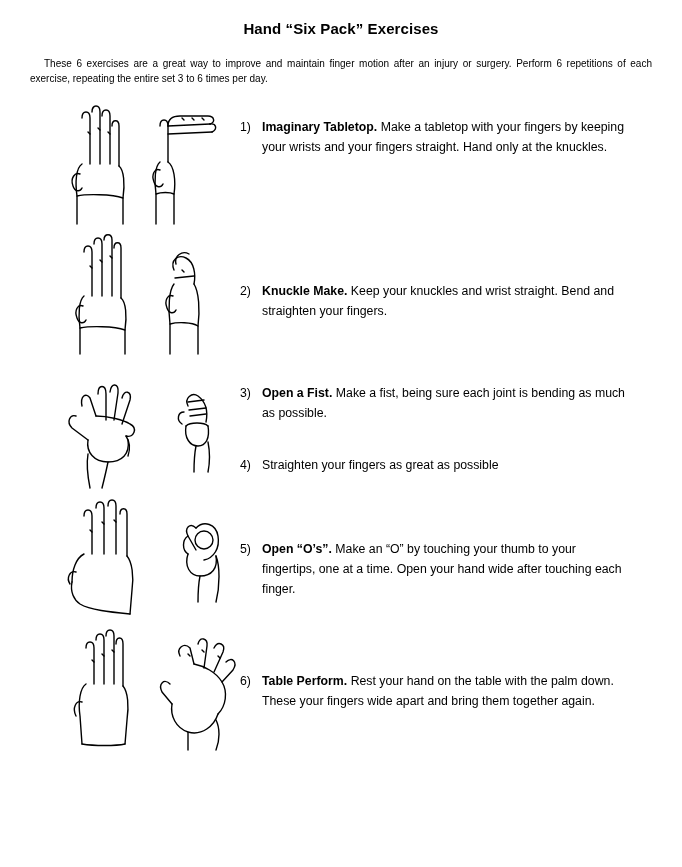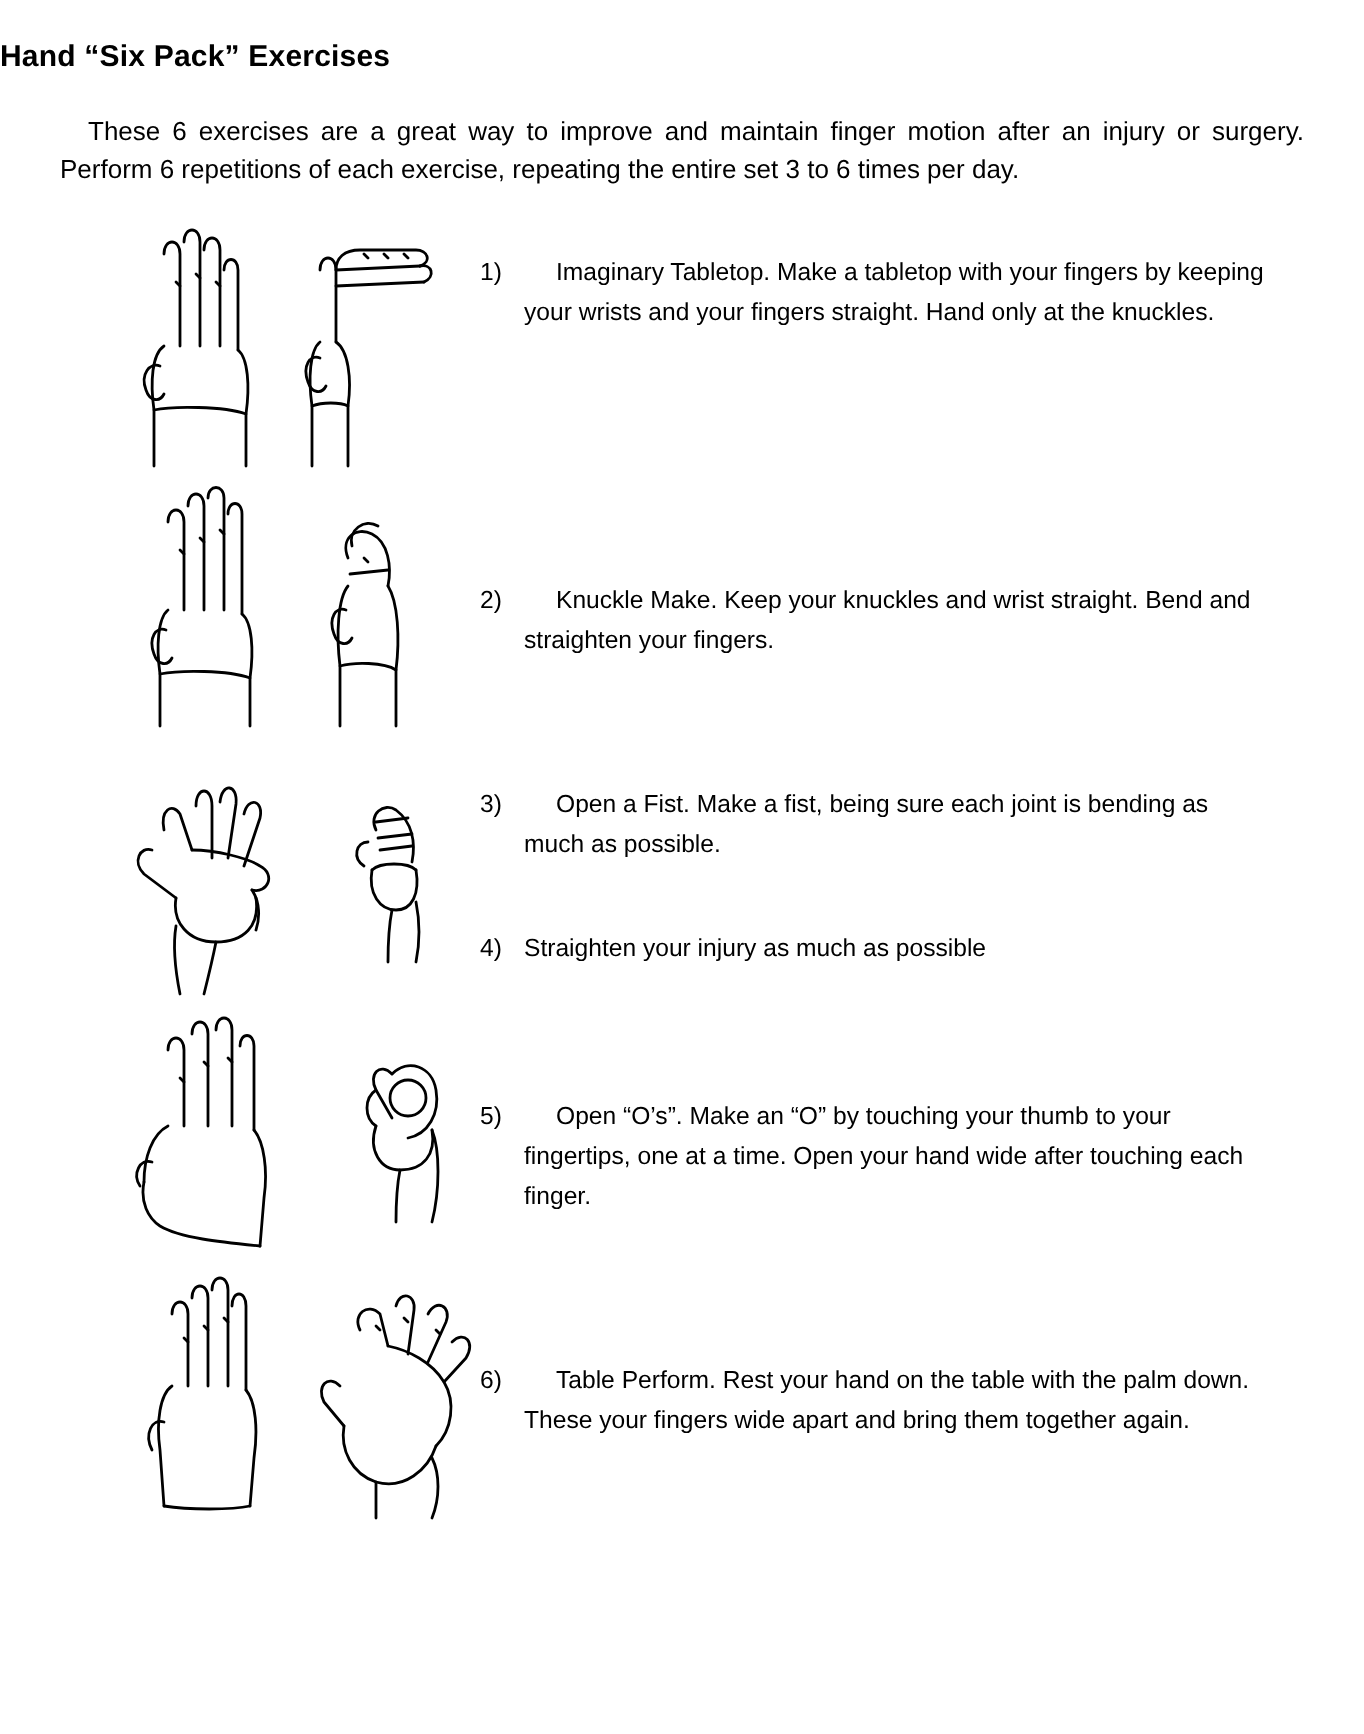--- a/index.html
+++ b/index.html
@@ -16,29 +16,29 @@
     overflow: hidden;
   }
   .page {
     width: 682px;
     height: 867px;
     position: relative;
     box-sizing: border-box;
     padding: 0;
   }
   .doc-title {
-    text-align: left;
+    text-align: center;
     font-size: 15px;
     font-weight: bold;
     margin: 20px 0 0 0;
     letter-spacing: 0.1px;
   }
   .intro {
     margin: 20px 30px 0 30px;
-    font-size: 13px;
+    font-size: 10px;
     line-height: 1.45;
     text-align: justify;
     text-indent: 14px;
   }
   .exercise-list {
     margin-top: 14px;
     position: relative;
   }
   .row {
     display: flex;
@@ -65,22 +65,21 @@
     margin-bottom: 4px;
   }
   .item .num {
     flex: 0 0 22px;
     font-weight: normal;
   }
   .item .body {
     flex: 1 1 auto;
   }
   .item .lead {
-    font-weight: normal;
-    margin-left: 16px;
+    font-weight: bold;
   }
   .r1 .text-col { padding-top: 18px; }
   .r2 .text-col { padding-top: 52px; }
   .r3 .text-col { padding-top: 24px; }
   .r4 .text-col { padding-top: 50px; }
   .r5 .text-col { padding-top: 52px; }
   .spacer-3 { height: 28px; }
 </style>
 </head>
 <body>
@@ -200,21 +199,21 @@
         </svg>
       </div>
       <div class="text-col">
         <div class="item">
           <span class="num">3)</span>
           <span class="body"><span class="lead">Open a Fist.</span> <span>Make a fist, being sure each joint is bending as much as possible.</span></span>
         </div>
         <div class="spacer-3"></div>
         <div class="item">
           <span class="num">4)</span>
-          <span class="body"><span>Straighten your injury as much as possible</span></span>
+          <span class="body"><span>Straighten your fingers as great as possible</span></span>
         </div>
       </div>
     </div>
 
     <div class="row r4">
       <div class="art">
         <svg width="240" height="130" viewBox="0 0 240 130" fill="none" stroke="#000" stroke-width="1.4" stroke-linecap="round" stroke-linejoin="round">
           <g transform="translate(70,6)">
             <path d="M14,20 C14,12 22,12 22,20 L22,58"></path>
             <path d="M26,12 C26,4 34,4 34,12 L34,58"></path>

